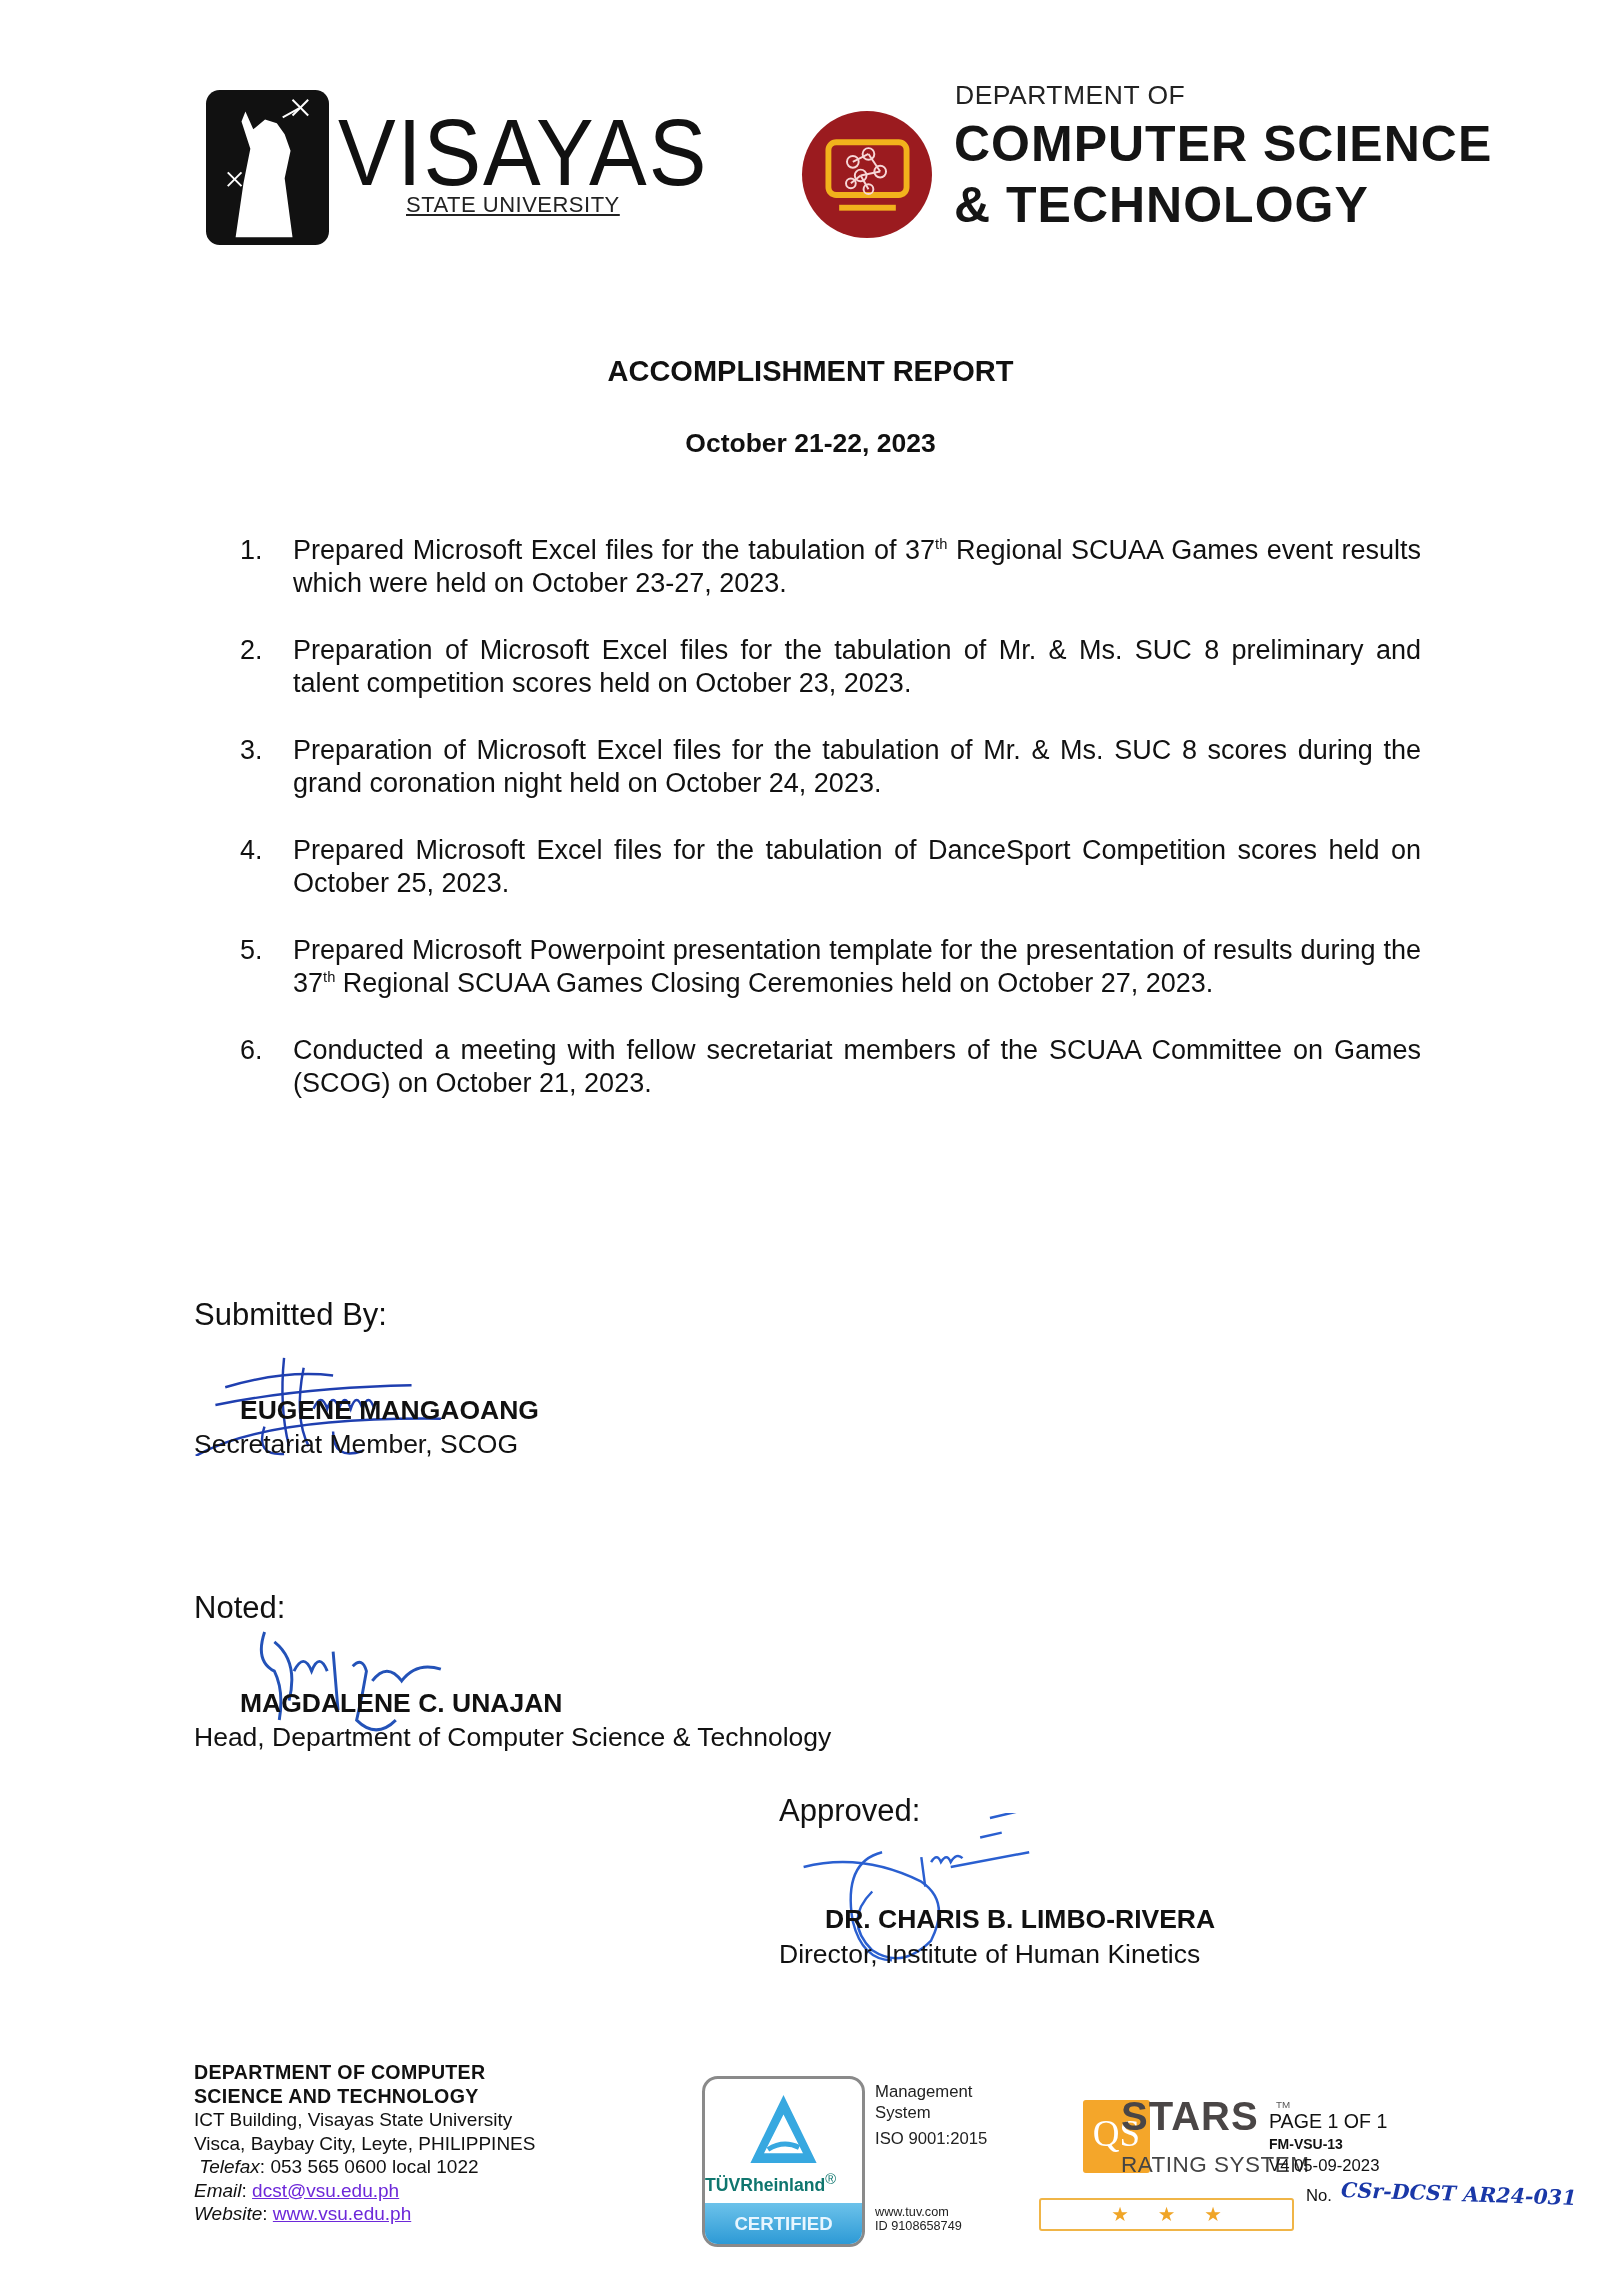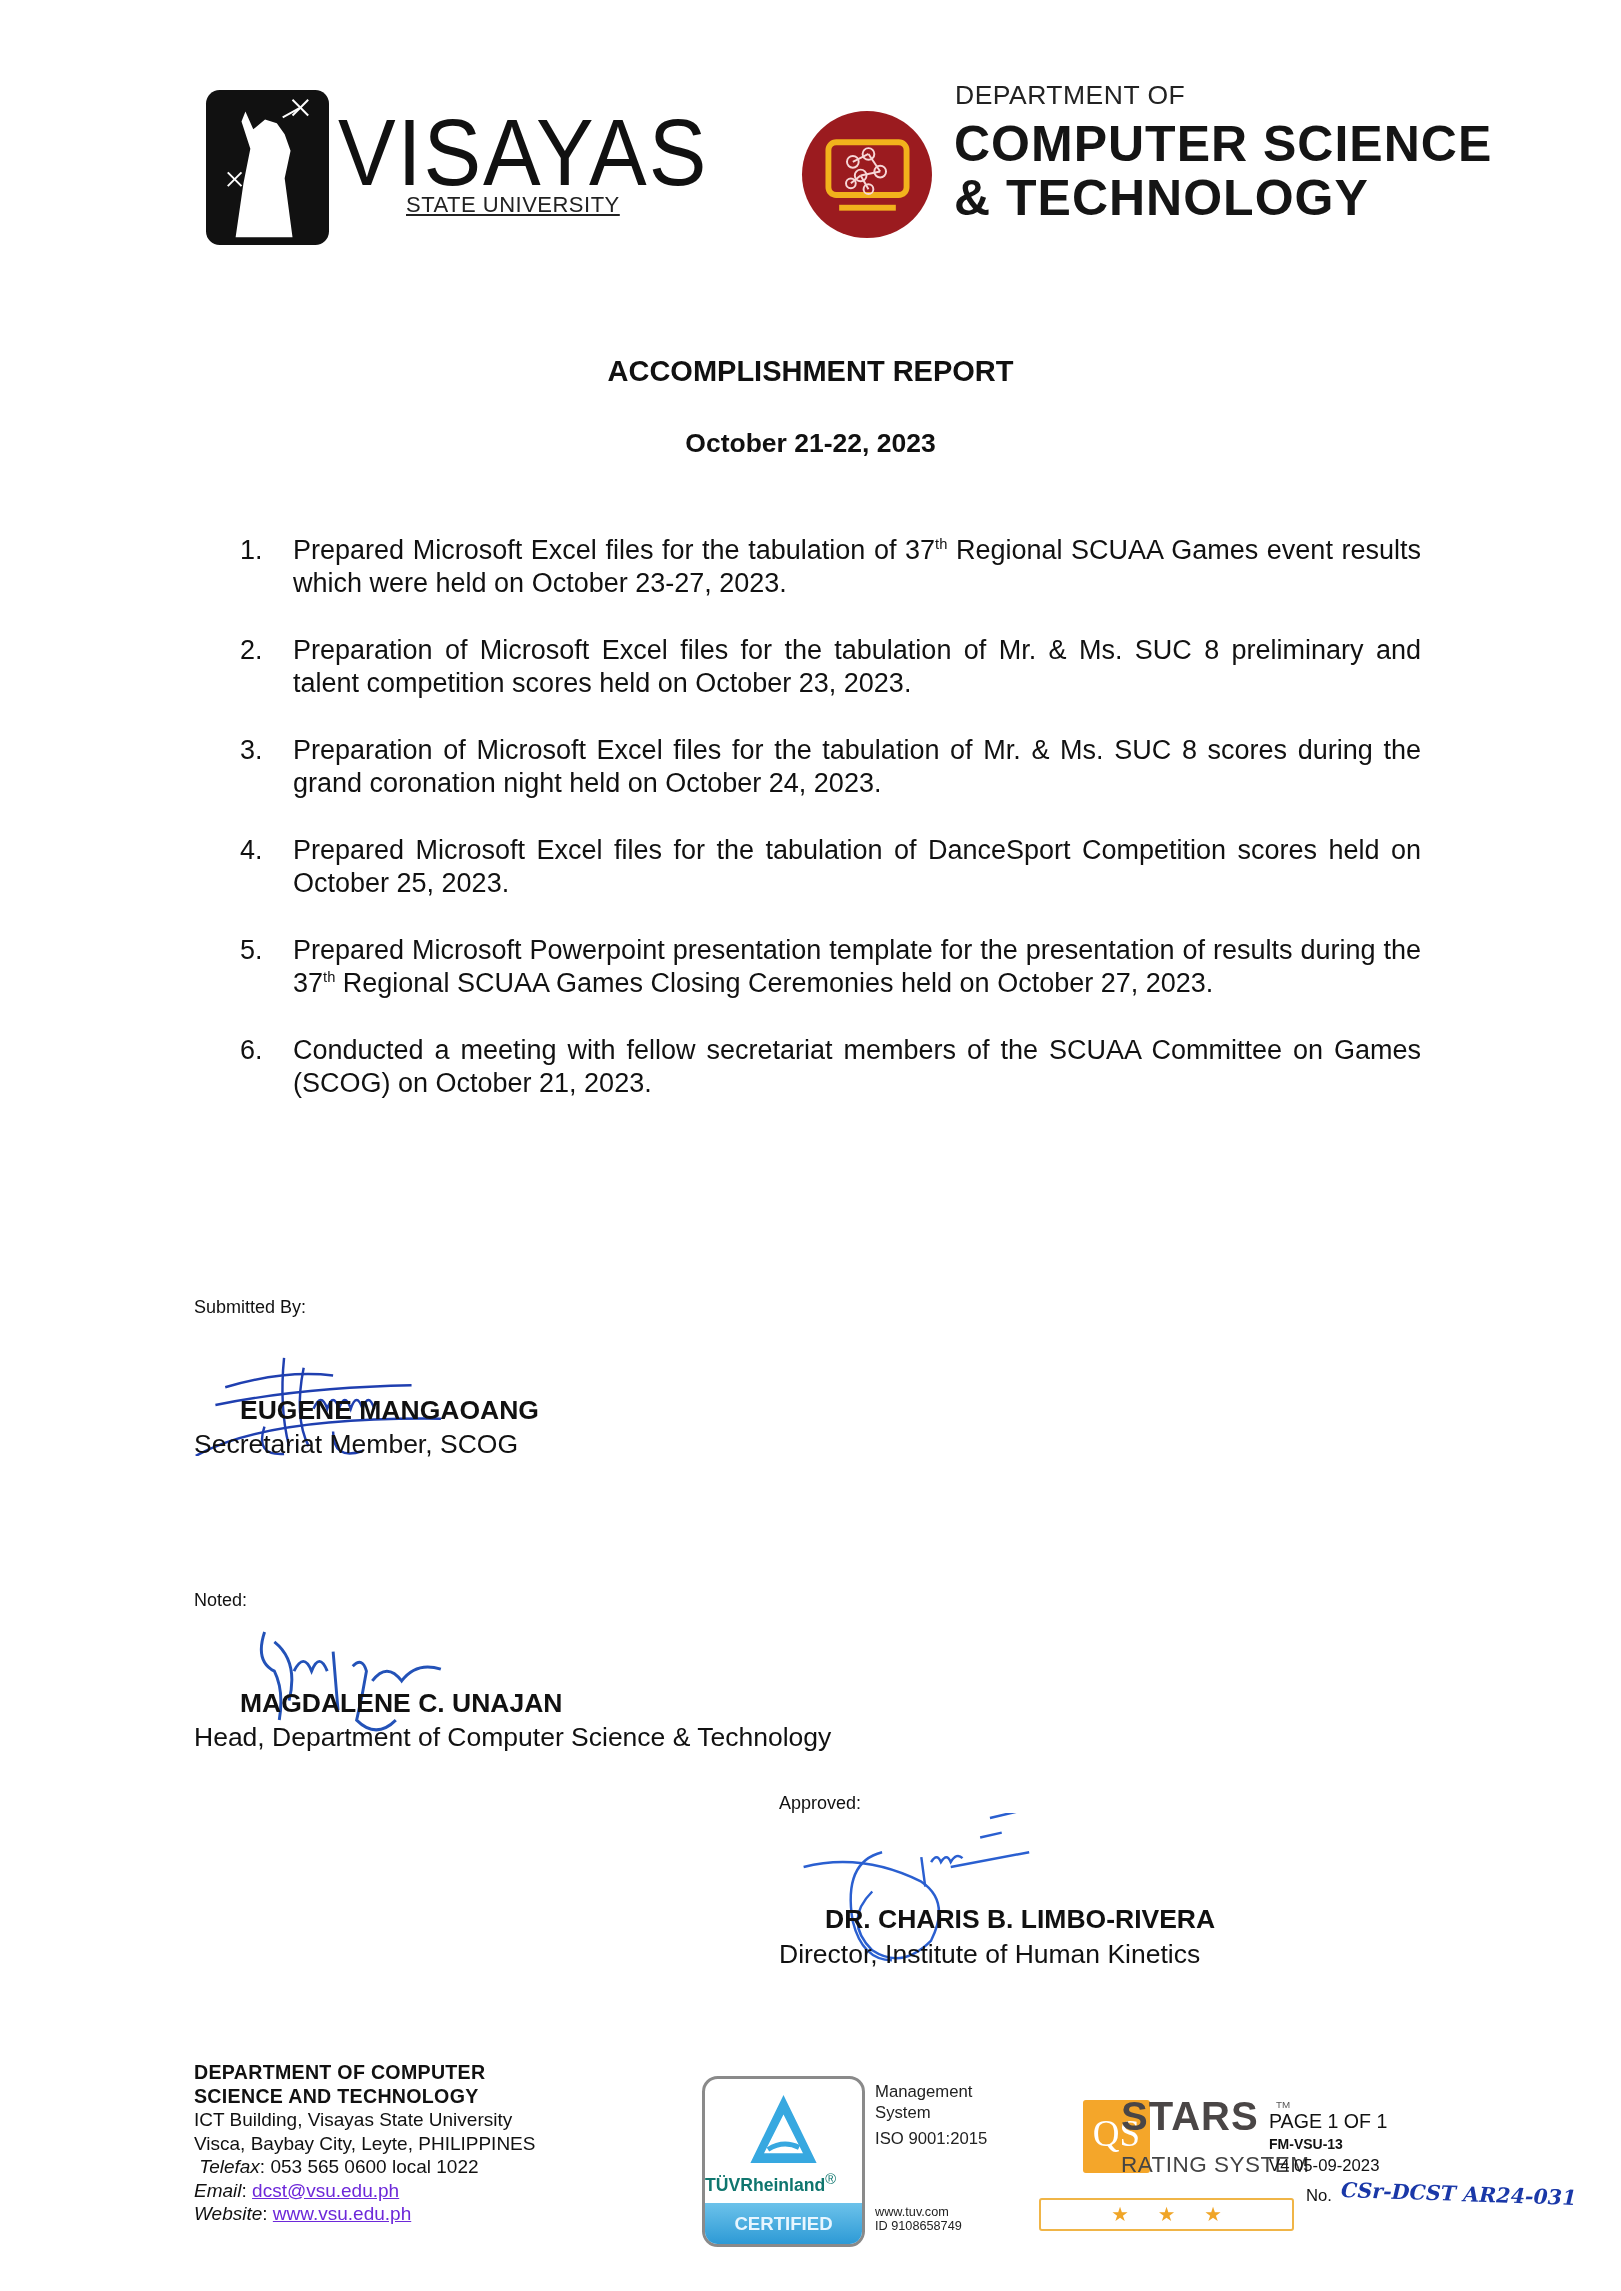--- a/index.html
+++ b/index.html
@@ -9,35 +9,35 @@
 
   
   #vsu-logo-mark { left: 206px; top: 90px; width: 123px; height: 155px; background: #111; border-radius: 13.7px; }
   #vsu-name { left: 338px; top: 106px; font-family: "Liberation Sans", sans-serif; font-size: 94px;
               letter-spacing: 2px; font-weight: 400; line-height: 1; transform: scaleX(0.92); transform-origin: left top; }
   #vsu-sub { left: 406px; top: 192px; font-size: 22px; letter-spacing: 0.5px; color: #222; text-decoration: underline; }
 
   #dcst-circle { left: 802px; top: 111px; width: 130px; height: 127px; border-radius: 50%; background: #9b1b1f; }
   #dcst-top { left: 955px; top: 80px; font-size: 26.5px; font-weight: 400; color: #222; letter-spacing: 0.5px; }
   #dcst-line1 { left: 954px; top: 115px; font-size: 50px; font-weight: 700; color: #151515; letter-spacing: 1px; }
-  #dcst-line2 { left: 954px; top: 169px; font-size: 50px; font-weight: 700; color: #151515; letter-spacing: 1px; }
+  #dcst-line2 { left: 954px; top: 176px; font-size: 50px; font-weight: 700; color: #151515; letter-spacing: 1px; }
 
   
   #report-title { left: 0; width: 1621px; top: 355px; text-align: center; font-size: 29px; font-weight: 700; }
   #report-date  { left: 0; width: 1621px; top: 428px; text-align: center; font-size: 26.5px; font-weight: 700; }
 
   
   #items { left: 240px; top: 534px; width: 1181px; }
   .item { display: flex; font-size: 27px; line-height: 33px; margin-bottom: 34px; }
   .item .num { width: 53px; flex: none; }
   .item .txt { flex: 1; text-align: justify; }
   sup { font-size: 14.7px; vertical-align: super; line-height: 0; }
 
   
-  .lbl { font-size: 18px; }
+  .lbl { font-size: 31px; }
   .signame { font-size: 26.5px; font-weight: 700; margin-left: 46px; }
   .sigrole { font-size: 26.5px; }
   .sig { position: absolute; pointer-events: none; }
 
   
   #footer-left { left: 194px; top: 2061px; font-size: 19px; line-height: 23.5px; }
   #footer-left .b { font-weight: 700; font-size: 19.6px; letter-spacing: 0.3px; }
   #footer-left a { color: #6d28d9; text-decoration: underline; }
   #tuv-box { left: 702px; top: 2076px; width: 157px; height: 165px; border: 3.9px solid #8a8a8a; border-radius: 15.7px; background: #fff; overflow: hidden; }
   #tuv-name { position: absolute; left: 0; width: 157px; top: 96px; text-align: left; font-size: 17.6px; font-weight: 400; color: #0f766e; }

